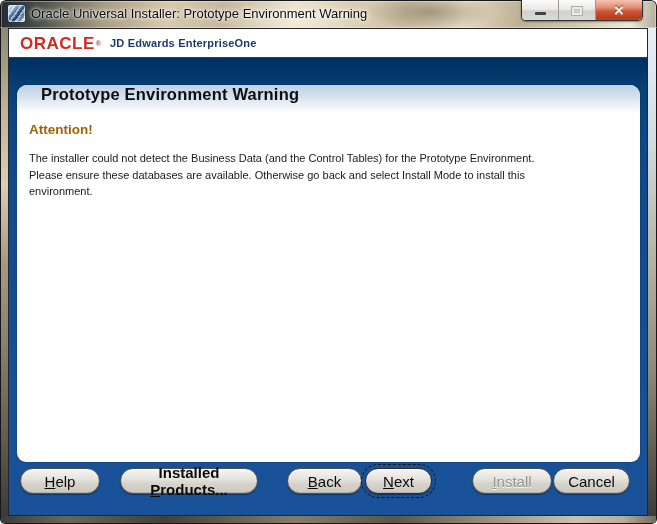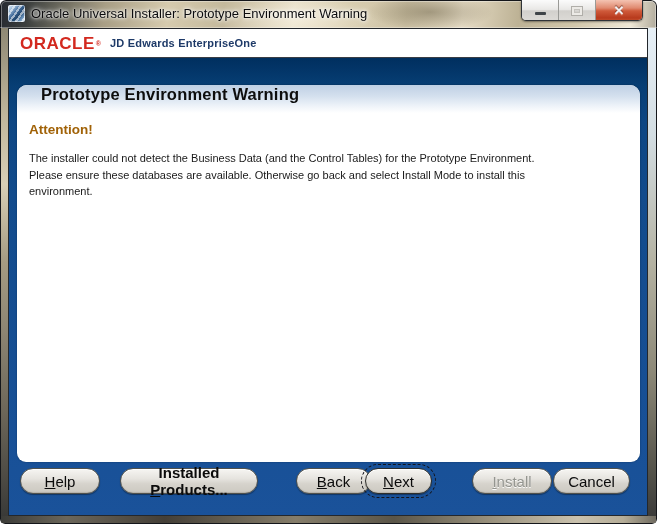--- a/index.html
+++ b/index.html
@@ -70,21 +70,21 @@
 
   
   .btn { position:absolute; top:410px; height:26px; border-radius:13px;
     display:flex; align-items:center; justify-content:center;
     background:linear-gradient(180deg,#f6f5f2 0%,#e6e4df 40%,#d6d3cc 62%,#ccc9c1 100%);
     border:1px solid #52524c; font-family:inherit; font-size:15px; color:#0b0b0b; cursor:default;
     box-shadow: inset 0 1px 0 rgba(255,255,255,.95), inset 0 -1px 1px rgba(0,0,0,.12), 0 1px 1px rgba(0,0,0,.35); }
   .btn u { text-decoration:underline; }
   .btn-help   { left:11px;  width:80px; }
   .btn-ip     { left:111px; width:138px;font-weight:bold; }
-  .btn-back   { left:287px; width:75px;justify-content:center; }
+  .btn-back   { left:278px; width:75px;justify-content:center; }
   .btn-next   { left:356px; width:67px; outline:1px dashed #14141a; outline-offset:3px; border-color:#2e2e2a; }
   .btn-install{ left:463px; width:80px; color:#94958f; text-shadow:0 1px 0 rgba(255,255,255,.9); }
   .btn-cancel { left:544px; width:77px; }
 </style>
 </head>
 <body>
 
 <div class="window">
 
   <div class="frame-left"></div>

